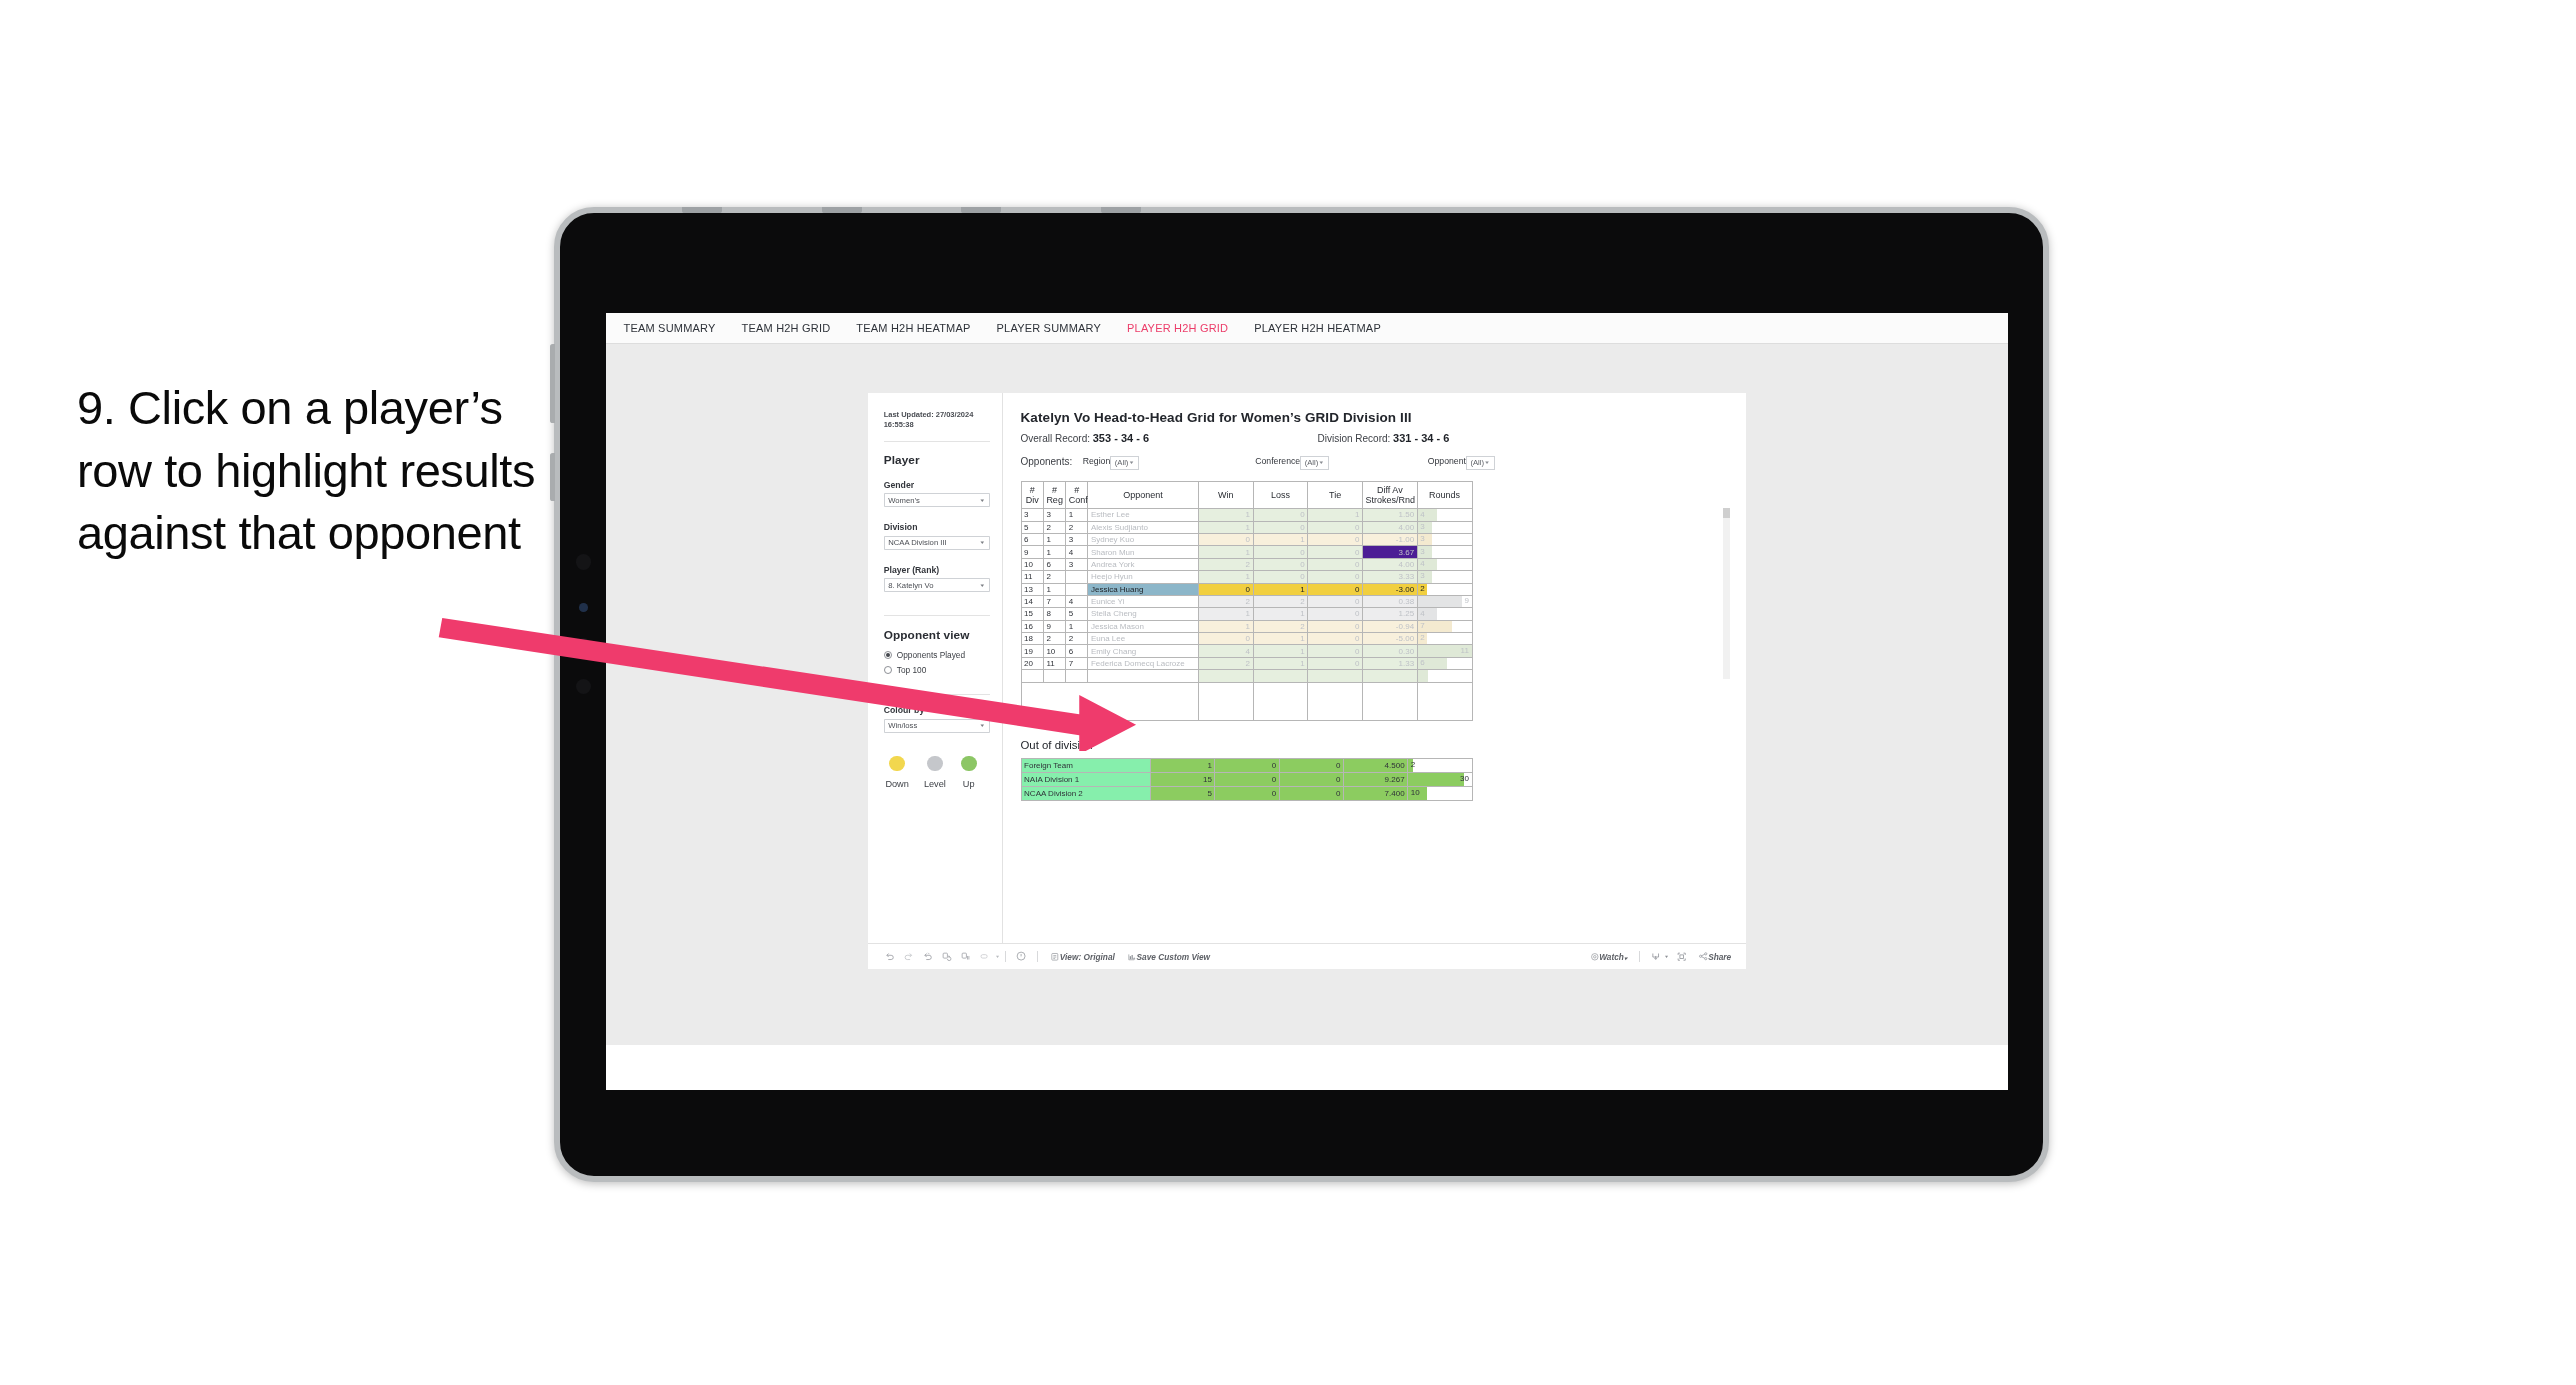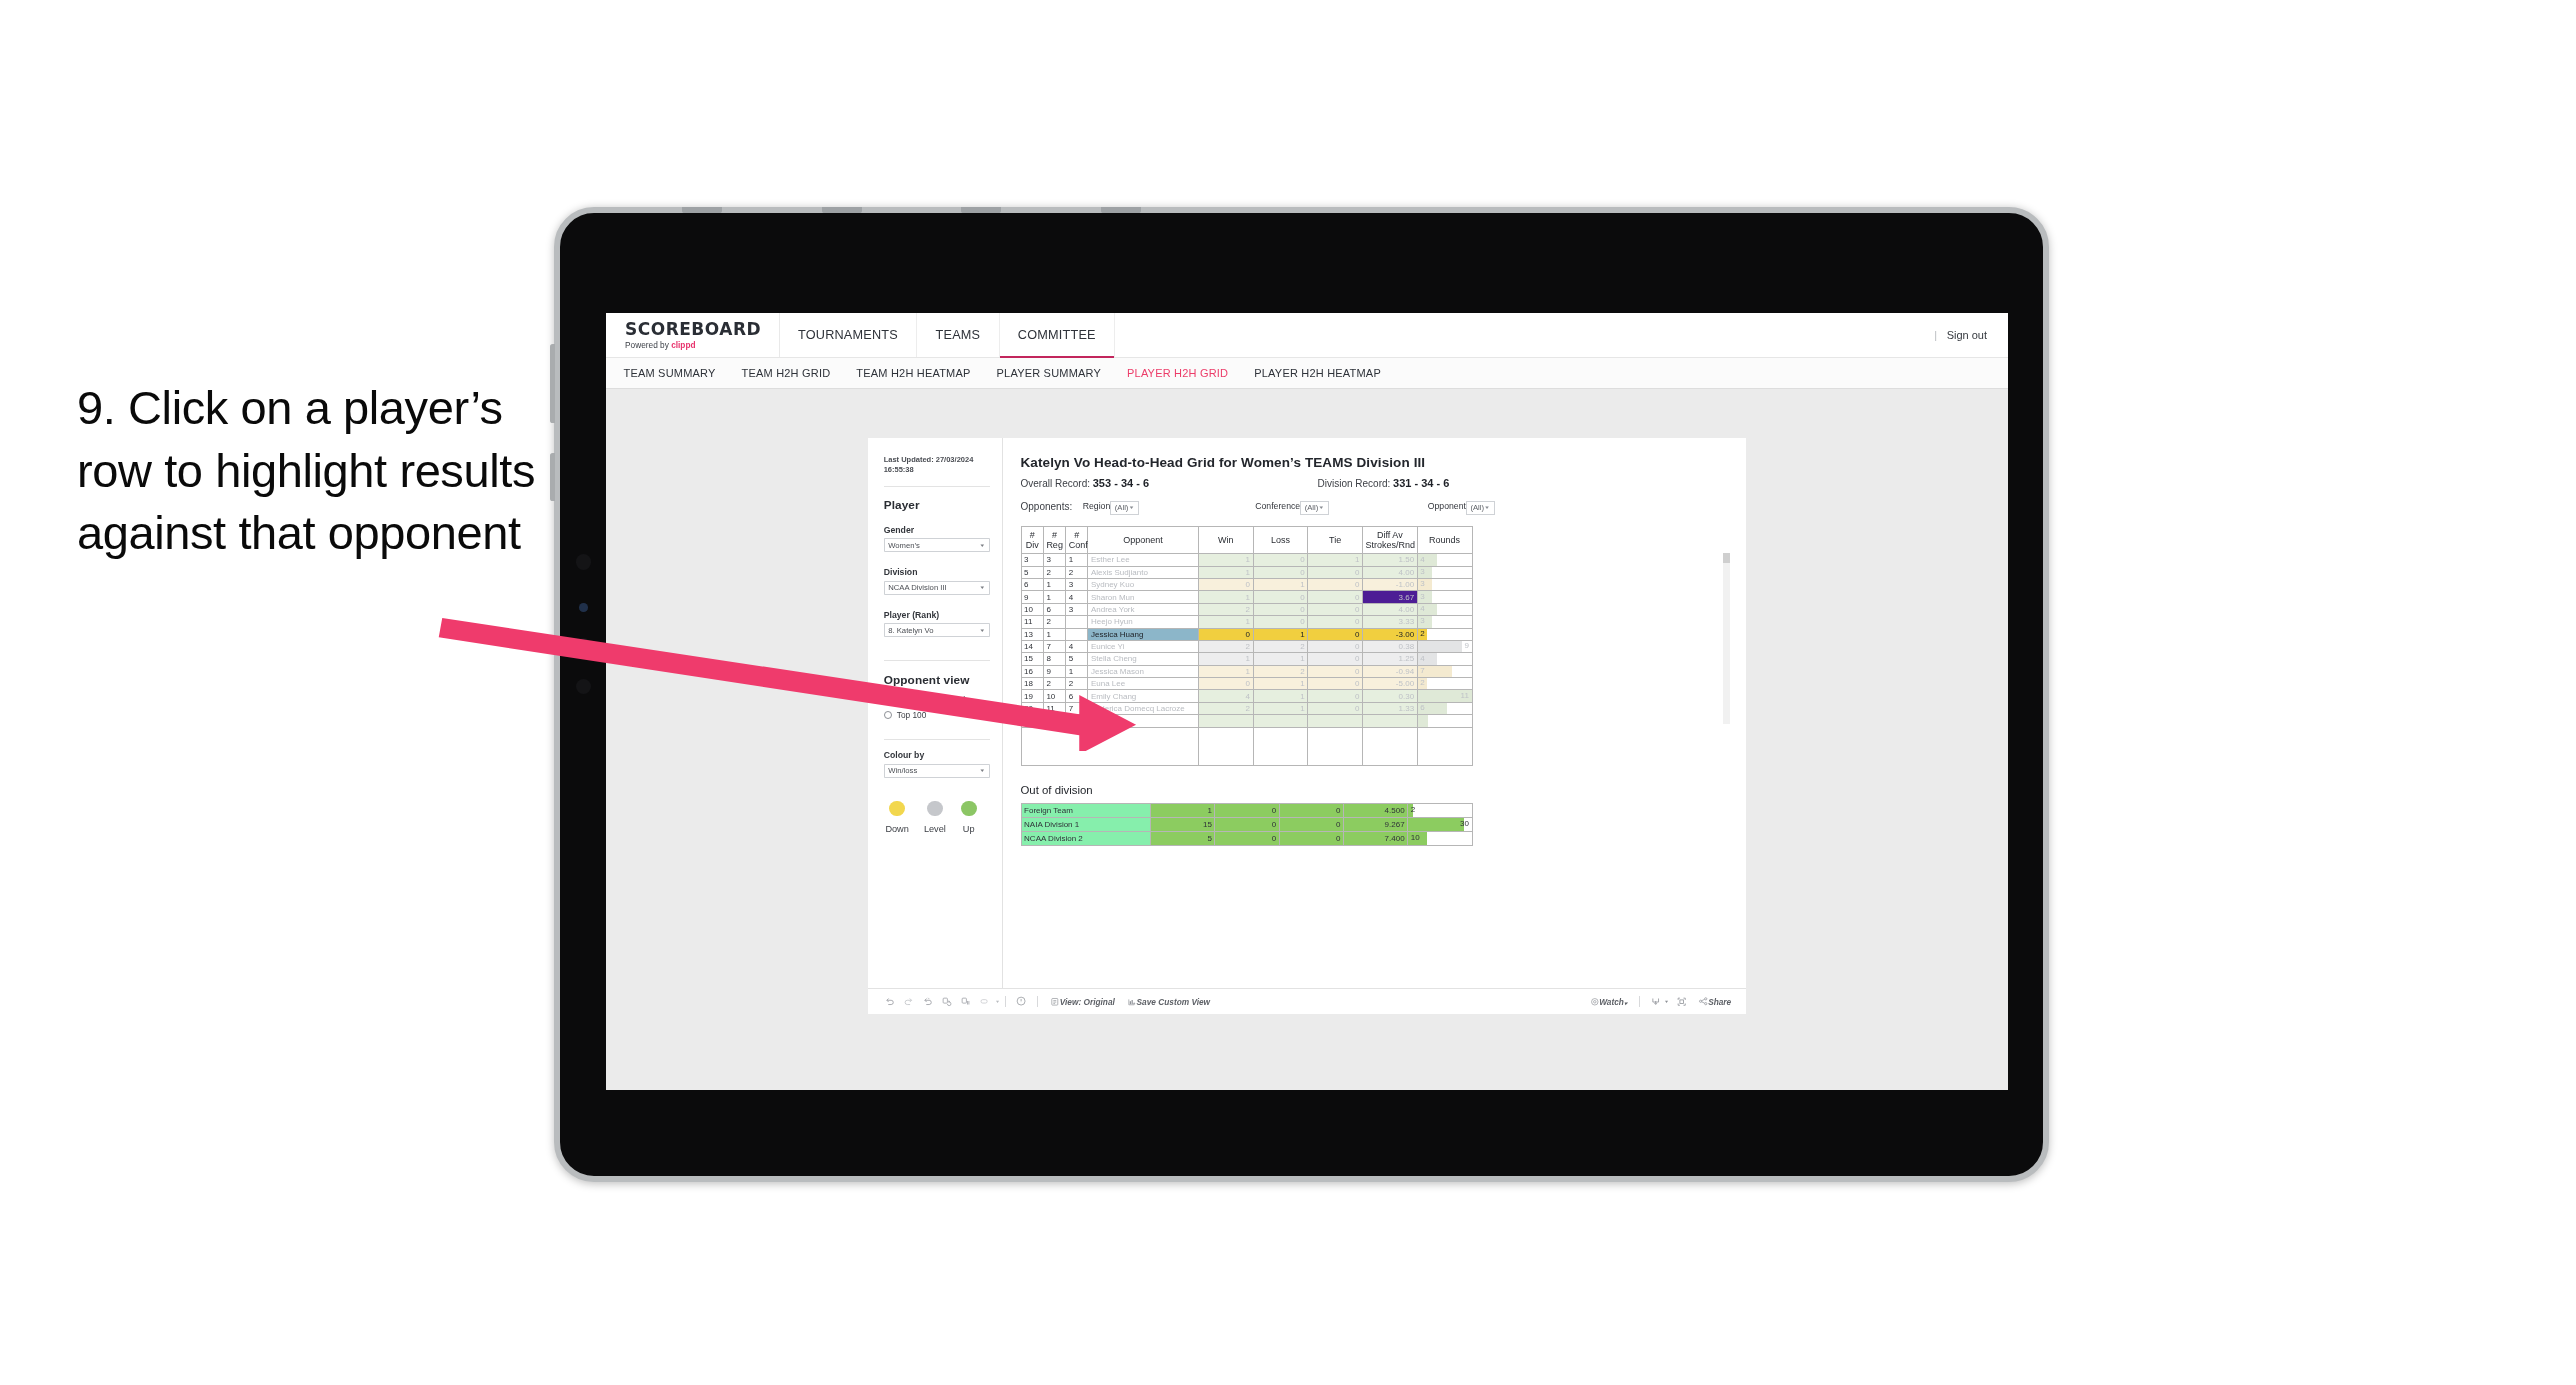--- a/index.html
+++ b/index.html
@@ -244,38 +244,20 @@
   </div>
   <div class="side-btn" style="top:131px;height:79px;"></div>
   <div class="side-btn" style="top:240px;height:48px;"></div>
   <div class="cam-dot" style="left:15.7px;top:341px;width:15.7px;height:15.7px;"></div>
   <div class="cam-dot" style="left:19px;top:390px;width:8.7px;height:8.7px;background:#20304a;"></div>
   <div class="cam-dot" style="left:15.7px;top:425px;width:15px;height:15px;"></div>
   <div class="cam-dot" style="left:15.7px;top:466px;width:15px;height:15px;"></div>
 
   <div class="screen">
 
-    <div class="topbar">
-      <div class="brand">
-        <div class="brand-title">SCOREBOARD</div>
-        <div class="brand-sub">
-          <span>Powered by</span>
-          <span class="clippd">clippd</span>
-        </div>
-      </div>
-      <div class="topnav">
-        <div class="topnav-item">TOURNAMENTS</div>
-        <div class="topnav-item">TEAMS</div>
-        <div class="topnav-item active">COMMITTEE</div>
-      </div>
-      <div class="topbar-right">
-        <span class="divider">|</span>
-        <span class="signout">Sign out</span>
-      </div>
-    </div>
 
     <div class="subnav">
       <div class="subnav-item">TEAM SUMMARY</div>
       <div class="subnav-item">TEAM H2H GRID</div>
       <div class="subnav-item">TEAM H2H HEATMAP</div>
       <div class="subnav-item">PLAYER SUMMARY</div>
       <div class="subnav-item active">PLAYER H2H GRID</div>
       <div class="subnav-item">PLAYER H2H HEATMAP</div>
     </div>
 
@@ -344,21 +326,21 @@
                 <span class="legend-lab">Level</span>
               </div>
               <div class="legend-col">
                 <span class="dot" style="background:#8cc665"></span>
                 <span class="legend-lab">Up</span>
               </div>
             </div>
           </div>
 
           <div class="viz">
-            <div class="viz-title">Katelyn Vo Head-to-Head Grid for Women’s TEAMS Division III</div>
+            <div class="viz-title">Katelyn Vo Head-to-Head Grid for Women’s GRID Division III</div>
             <div class="records">
               <div class="rec1">
                 <span>Overall Record:</span>
                 <b>353 - 34 - 6</b>
               </div>
               <div>
                 <span>Division Record:</span>
                 <b>331 - 34 - 6</b>
               </div>
             </div>

